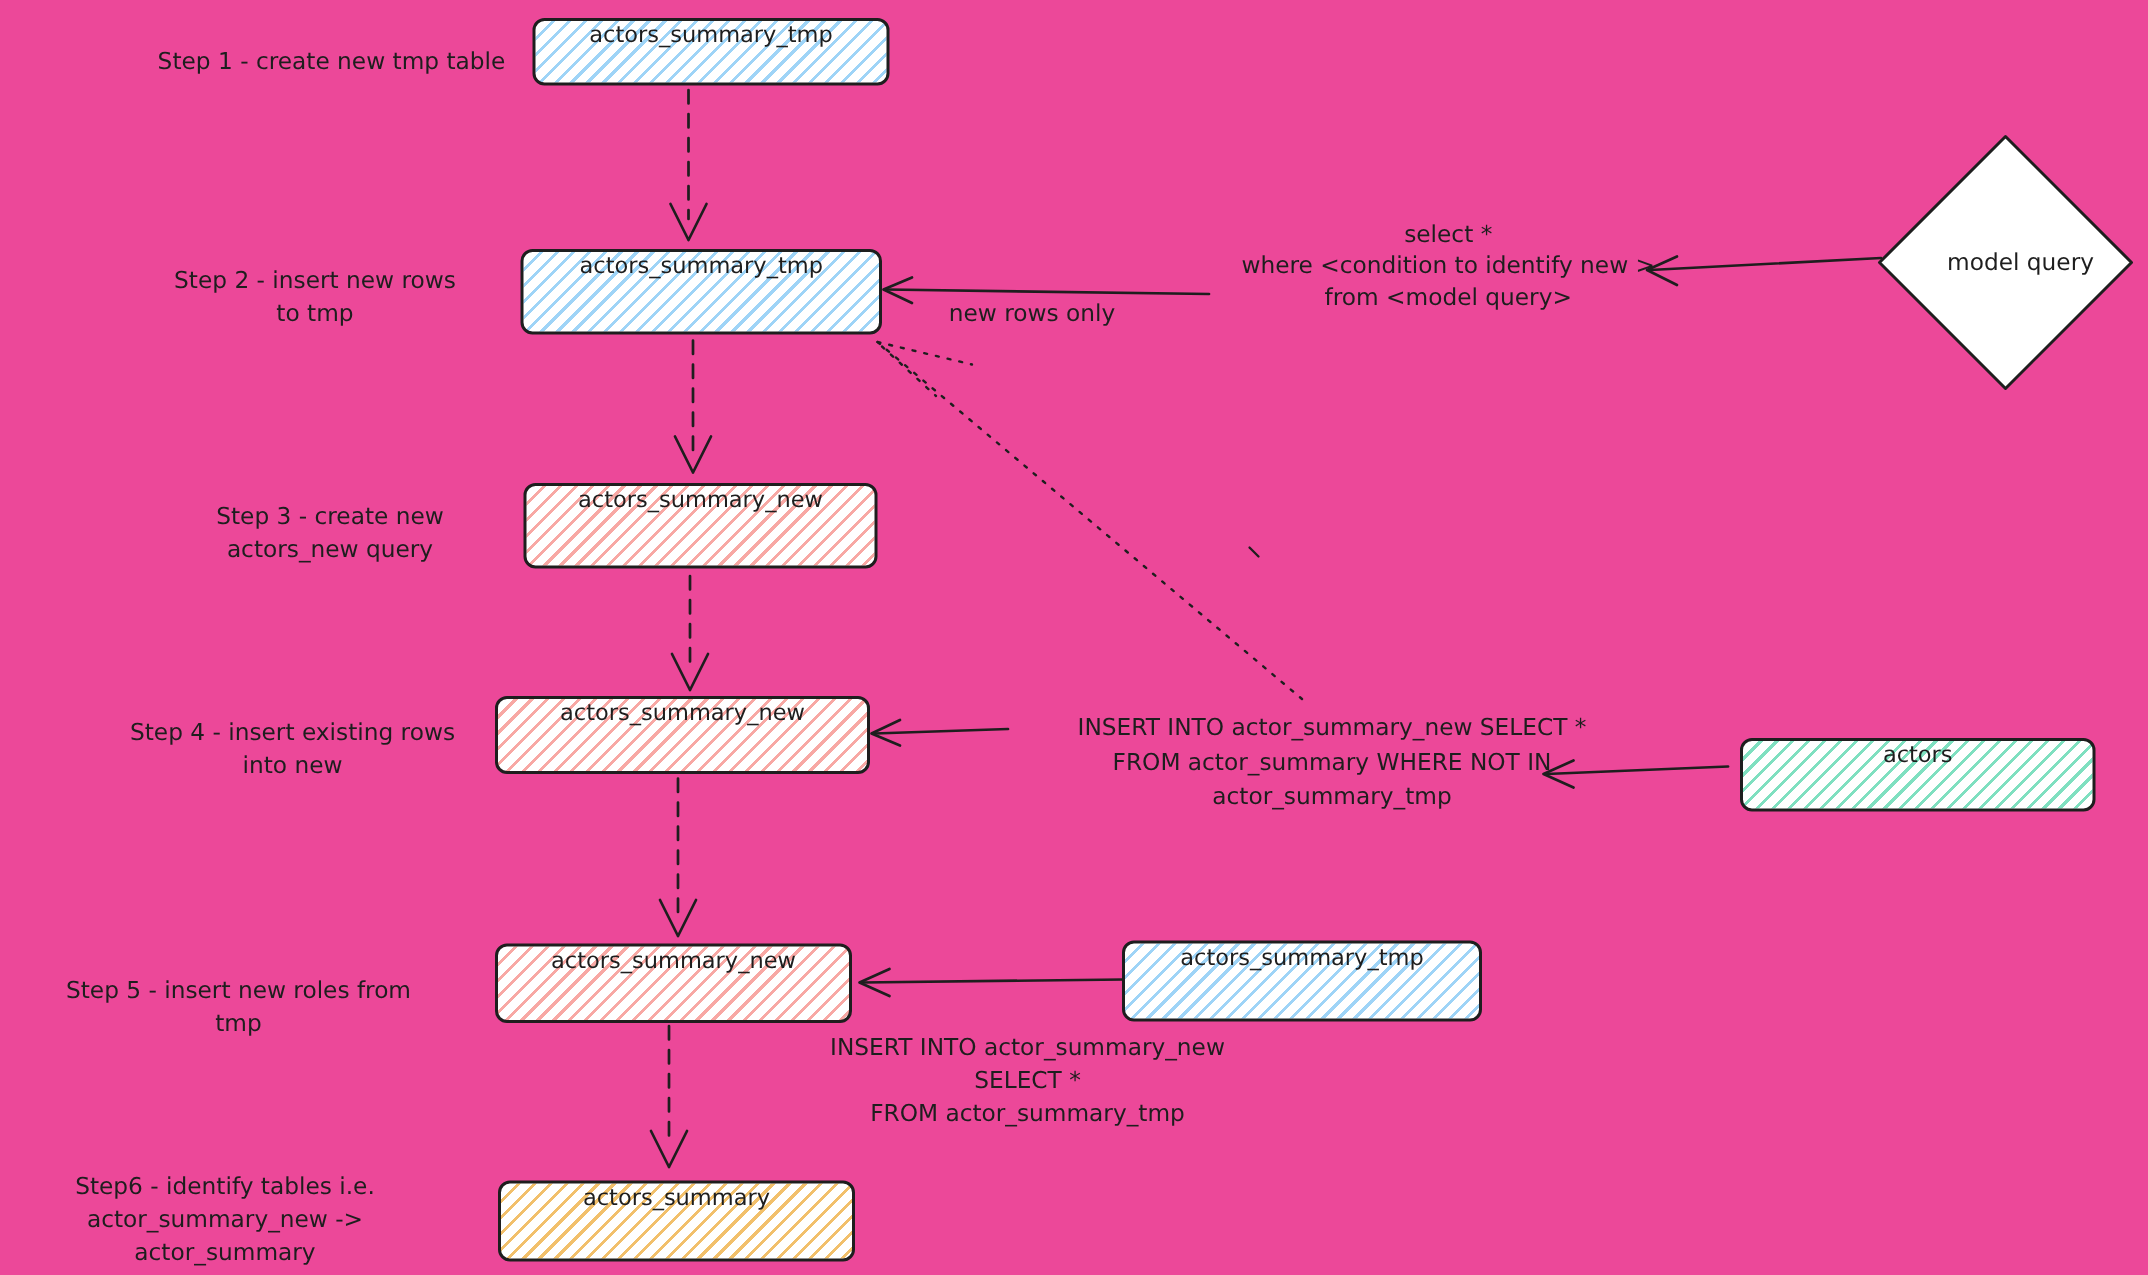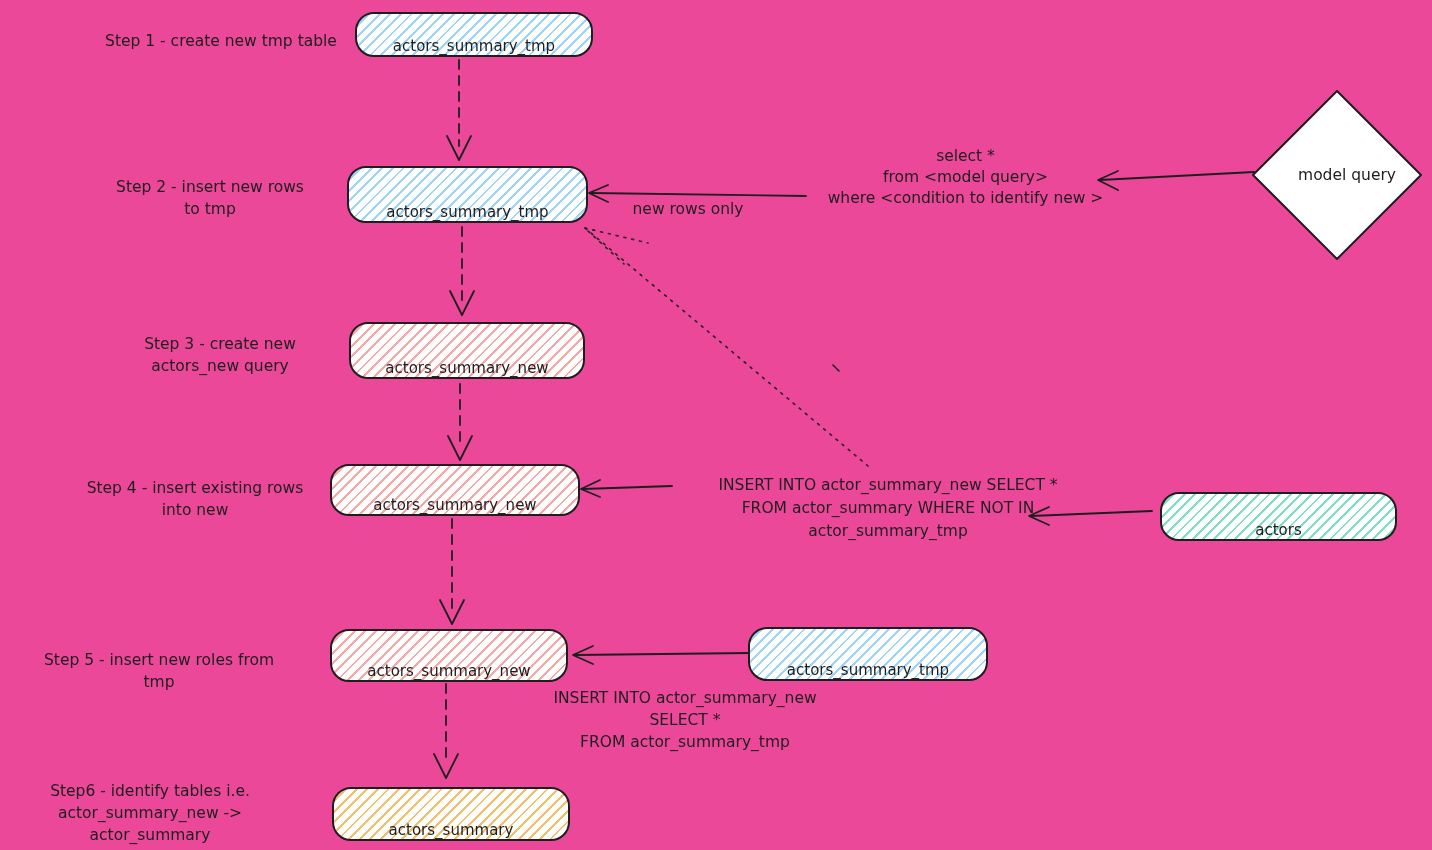--- a/index.html
+++ b/index.html
@@ -8,22 +8,22 @@
     width:1432px;height:850px;
     background:#ec4899;
     font-family:"DejaVu Sans", sans-serif;
     color:#1e1e1e;
     overflow:hidden;
   }
   #arrow-layer{position:absolute;left:0;top:0;width:1432px;height:850px;}
   .node{
     position:absolute;
     border:2px solid #1e1e1e;
-    border-radius:19px;
-    display:flex;align-items:flex-end;justify-content:center;
+    border-radius:8px;
+    display:flex;align-items:flex-start;justify-content:center;
     font-size:15px;
     box-sizing:border-box;
     background-color:#fff;
   }
   .hatch-blue{background-image:repeating-linear-gradient(135deg,#9ed4f7 0px,#9ed4f7 2px,transparent 2px,transparent 7.5px);}
   .hatch-pink{background-image:repeating-linear-gradient(135deg,#f8a8a4 0px,#f8a8a4 2px,transparent 2px,transparent 7.5px);}
   .hatch-yellow{background-image:repeating-linear-gradient(135deg,#f2c06b 0px,#f2c06b 2px,transparent 2px,transparent 7.5px);}
   .hatch-green{background-image:repeating-linear-gradient(135deg,#7fe0c0 0px,#7fe0c0 2px,transparent 2px,transparent 7.5px);}
   .lbl{
     position:absolute;
@@ -152,22 +152,22 @@
     <span>actors_summary</span>
   </div>
   <div class="node hatch-green" style="left:1160px;top:492px;width:237px;height:49px;">
     <span>actors</span>
   </div>
 
   <div class="diamond-label" style="left:1257px;top:166px;width:180px;">model query</div>
 
   <div class="ann" style="left:823px;top:146px;width:285px;">
     <span>select *</span>
+    <span>where &lt;condition to identify new &gt;</span>
     <span>from &lt;model query&gt;</span>
-    <span>where &lt;condition to identify new &gt;</span>
   </div>
   <div class="ann" style="left:628px;top:199px;width:120px;">
     <span>new rows only</span>
   </div>
   <div class="ann" style="left:673px;top:474px;width:430px;line-height:23px;">
     <span>INSERT INTO actor_summary_new SELECT *</span>
     <span>FROM actor_summary WHERE NOT IN</span>
     <span>actor_summary_tmp</span>
   </div>
   <div class="ann" style="left:535px;top:687px;width:300px;line-height:22px;">

